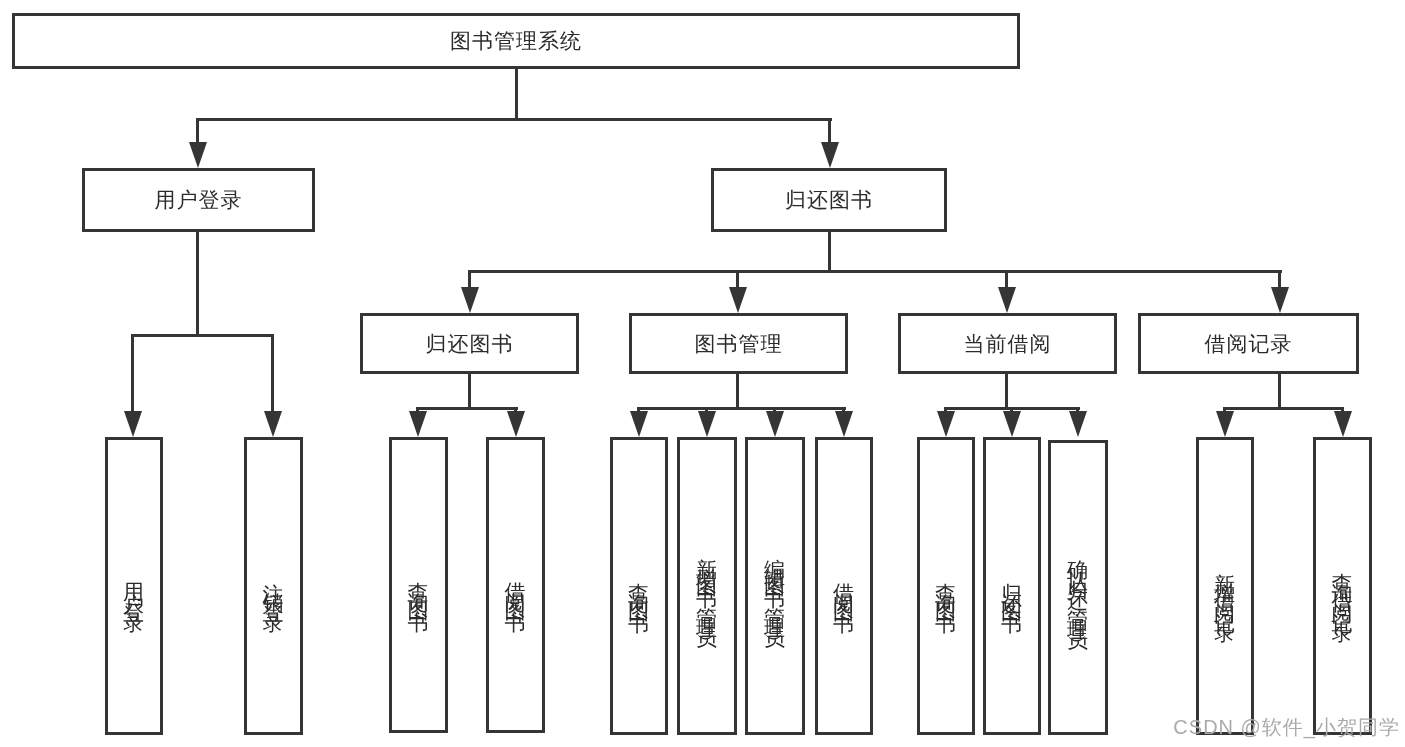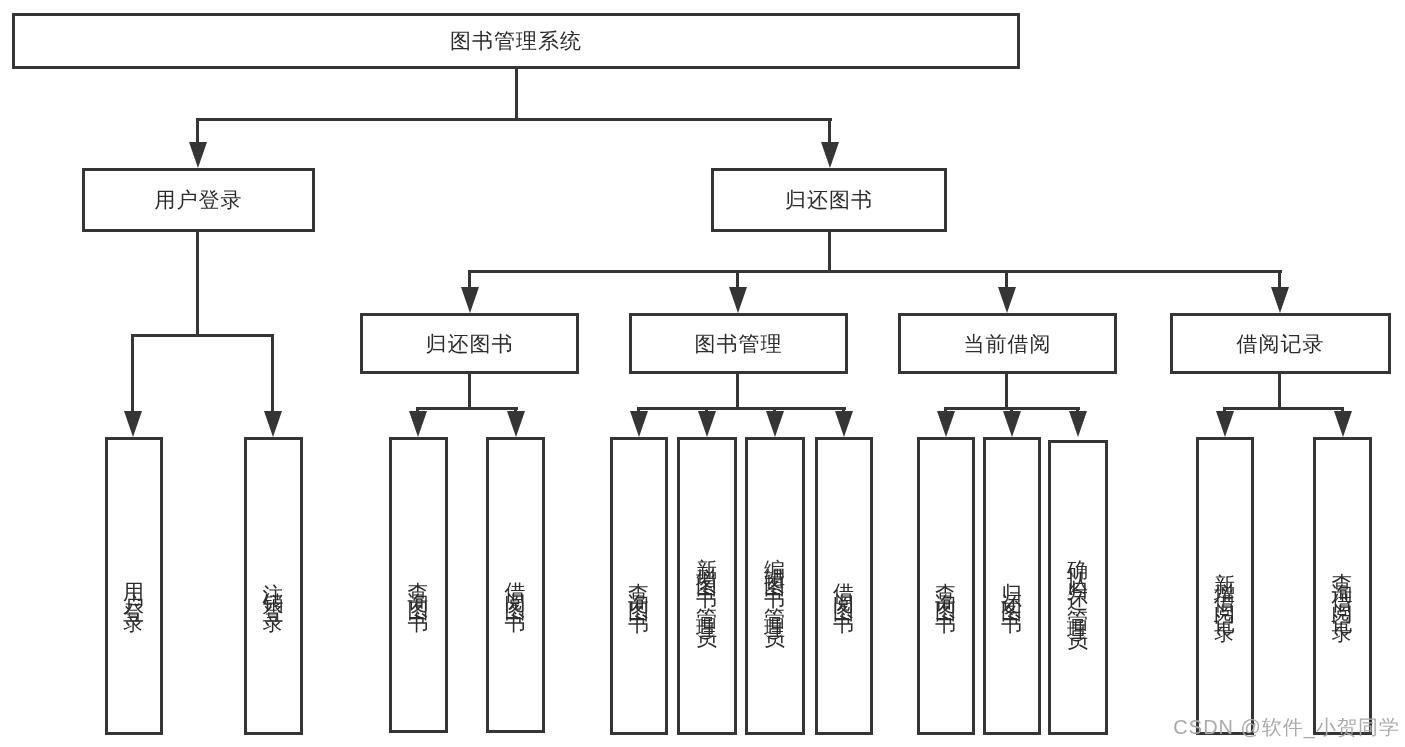--- a/index.html
+++ b/index.html
@@ -136,21 +136,21 @@
 
 <div class="box h" style="left:360px;top:313px;width:219px;height:61px">
   <span>归还图书</span>
 </div>
 <div class="box h" style="left:629px;top:313px;width:219px;height:61px">
   <span>图书管理</span>
 </div>
 <div class="box h" style="left:898px;top:313px;width:219px;height:61px">
   <span>当前借阅</span>
 </div>
-<div class="box h" style="left:1170px;top:313px;width:221px;height:61px">
+<div class="box h" style="left:1138px;top:313px;width:221px;height:61px">
   <span>借阅记录</span>
 </div>
 
 <div class="box v" style="left:105px;top:437px;width:58px;height:298px">
   <span>用户登录</span>
 </div>
 <div class="box v" style="left:244px;top:437px;width:59px;height:298px">
   <span>注销登录</span>
 </div>
 

